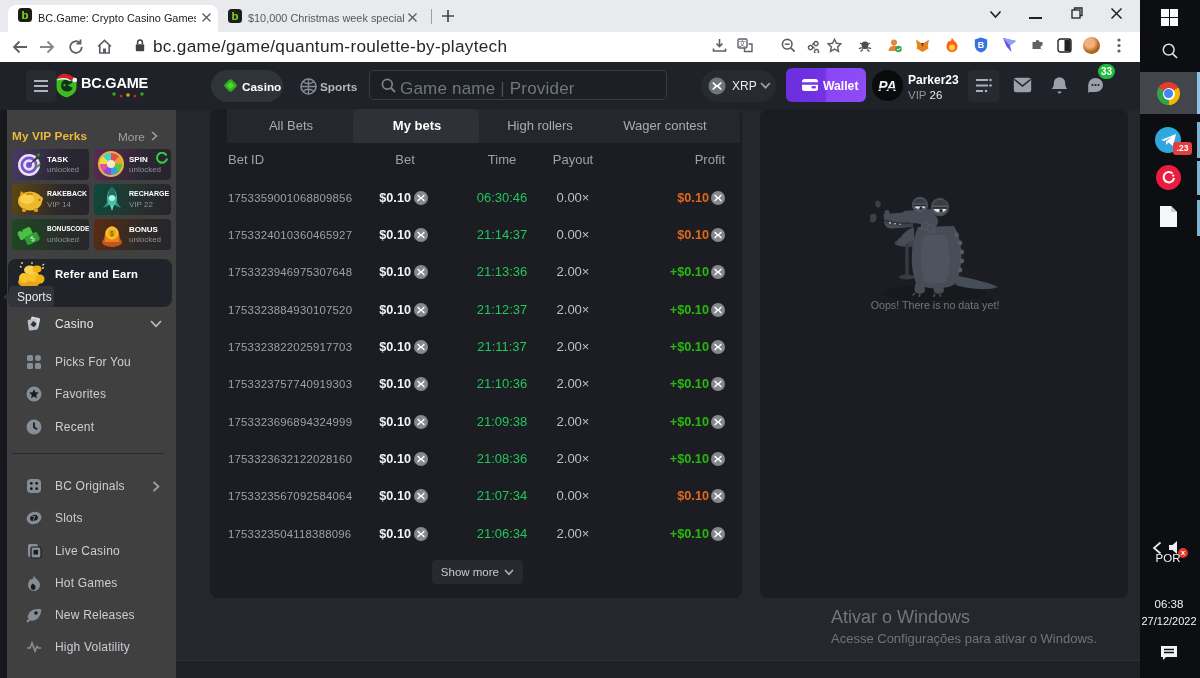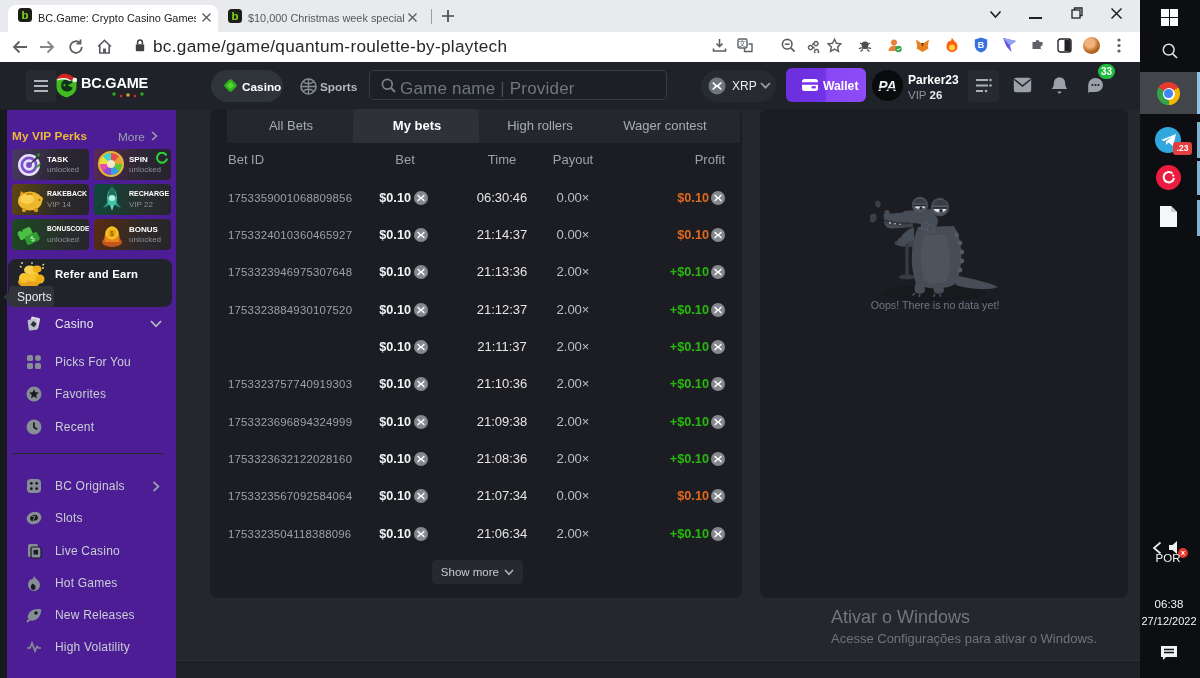--- a/index.html
+++ b/index.html
@@ -5,37 +5,37 @@
 body{font-family:"Liberation Sans",sans-serif;position:relative;background:#0c0e12}
 .a{position:absolute}
 #browser{left:0;top:0;width:1140px;height:678px;background:#26282e}
 #tabstrip{left:0;top:0;width:1140px;height:32px;background:#e8eaed}
 #toolbar{left:0;top:32px;width:1140px;height:30px;background:#fff}
 .tab1{left:8px;top:5px;width:210px;height:27px;background:#fff;border-radius:8px 8px 0 0}
 .tabtitle{font-size:10.9px;color:#3c4043;white-space:nowrap;overflow:hidden}
 #omnibox{left:125px;top:33px;width:720px;height:25px;border-radius:13px;background:#f1f3f4}
 #site{left:0;top:62px;width:1140px;height:616px;background:#25272d}
 #header{left:0;top:0;width:1140px;height:48px;background:#1f2228}
-#sidebar{left:0;top:48px;width:176px;height:568px;background:#4c1d95}
+#sidebar{left:0;top:48px;width:176px;height:568px;background:#404040}
 #card{left:210px;top:47px;width:532px;height:489px;background:#1b1d22;border-radius:8px}
 #rpanel{left:760px;top:47px;width:368px;height:489px;background:#1b1d22;border-radius:8px}
 #footer{left:176px;top:598px;width:964px;height:18px;border-top:1px solid #2c3036;background:#1f2127}
 .menuitem{left:0;width:176px;height:32px;color:#c9ced4;font-size:12px;letter-spacing:.2px}
 .mlabel{position:absolute;left:55px;top:50%;transform:translateY(-50%)}
 .micon{position:absolute;left:26px;top:50%;transform:translateY(-50%);width:16px;height:16px}
 .vipcard{width:77px;height:31px;border-radius:4px;overflow:hidden}
 .viplabel{position:absolute;left:35px;top:6px;font-size:8px;font-weight:bold;color:#fff;white-space:nowrap}
 .vipsub{position:absolute;left:35px;top:16px;font-size:8px;color:#8b9199}
 .vipicon{position:absolute;left:3px;top:2px;width:30px;height:27px}
 .tabt{top:9px;text-align:center;font-size:13px;color:#a6adb5}
 .th{top:51px;font-size:13px;color:#9ba2ab;text-align:center;height:20px;line-height:20px;margin-top:-10px}
 .trow{left:0;width:532px;height:20px;font-size:13px;line-height:20px}
 .c1{position:absolute;left:18px;width:200px;color:#99a1aa;font-size:11.4px;letter-spacing:.2px}
 .c2{position:absolute;left:120px;width:81px;text-align:right;color:#f2f4f6;font-weight:bold;font-size:12.7px}
-.c3{position:absolute;left:252px;width:80px;text-align:center;color:#e5e5e5}
+.c3{position:absolute;left:252px;width:80px;text-align:center;color:#22c55e}
 .c4{position:absolute;left:323px;width:80px;text-align:center;color:#b9c0c8}
 .c5{position:absolute;left:390px;width:109px;text-align:right;font-weight:bold;font-size:12.7px}
 .lo{color:#e2691c}.wi{color:#28bb0e}
 .xi{position:absolute;top:3px}
 </style></head>
 <body>
 <div class="a" id="browser">
 <div class="a" id="tabstrip">
   <div class="a tab1"></div>
   <svg class="a" style="left:18px;top:8px" width="14" height="14" viewBox="0 0 14 14">
@@ -205,21 +205,21 @@
           <rect x="1" y="6.2" width="16" height="2.6" fill="#7a3af0"></rect>
           <rect x="10.5" y="10" width="4.5" height="2.6" rx="1.3" fill="#7a3af0"></rect>
         </svg>
   <div class="a" style="left:823px;top:17px;font-size:12.2px;font-weight:bold;color:#fff">Wallet</div>
   <div class="a" style="left:872px;top:8px;width:31px;height:31px;border-radius:50%;background:#0a0b0d"></div>
   <svg class="a" style="left:872px;top:8px" width="31" height="31" viewBox="0 0 31 31">
           <text x="15.5" y="21" font-size="14" font-weight="bold" font-style="italic" fill="#f2f3f5" text-anchor="middle" font-family="Liberation Sans">PA</text>
           <path d="M4 19 H27" stroke="#0a0b0d" stroke-width="1.2"></path>
         </svg>
   <div class="a" style="left:908px;top:11px;font-size:12px;font-weight:bold;color:#fff">Parker23</div>
-  <div class="a" style="left:908px;top:27px;font-size:11.5px;color:#8f969e">VIP <span style="color:#e8eaee;font-weight:bold">26</span></div>
+  <div class="a" style="left:908px;top:27px;font-size:11.5px;color:#8f969e">VIP <span style="color:#e8eaee;font-weight:normal">26</span></div>
   <div class="a" style="left:968px;top:8px;width:31px;height:32px;background:#272b31;border-radius:4px"></div>
   <svg class="a" style="left:975px;top:16px" width="17" height="16" viewBox="0 0 17 16">
           <path d="M1 2 H13 M1 7.5 H13 M1 13 H8" stroke="#aab0b7" stroke-width="1.8"></path>
           <circle cx="15.5" cy="2" r="1.3" fill="#aab0b7"></circle>
           <circle cx="15.5" cy="7.5" r="1.3" fill="#aab0b7"></circle>
           <circle cx="11" cy="13" r="1.3" fill="#aab0b7"></circle>
         </svg>
   <svg class="a" style="left:1013px;top:15px" width="19" height="16" viewBox="0 0 19 16">
           <rect x="0.8" y="0.8" width="17.4" height="14.4" rx="2.5" fill="#9aa1a8"></rect>
           <path d="M1.5 2.5 L9.5 9 L17.5 2.5" fill="none" stroke="#1f2228" stroke-width="1.6"></path>
@@ -489,20 +489,21 @@
           </svg>
 <span class="c3">21:12:37</span>
           <span class="c4">2.00×</span>
           <span class="c5 wi">+$0.10</span>
           <svg class="xi" style="left:501px" width="14" height="14" viewBox="0 0 14 14">
             <circle cx="7" cy="7" r="7" fill="#85898e"></circle>
             <path d="M3.6 4 L5.9 6.3 a1.6 1.6 0 0 0 2.2 0 L10.4 4 M3.6 10 L5.9 7.7 a1.6 1.6 0 0 1 2.2 0 L10.4 10" fill="none" stroke="#fff" stroke-width="1.4"></path>
           </svg>
 </div>
 <div class="a trow" style="top:227.9px">
+<span class="c1">1753323822025917703</span>
           <span class="c2">$0.10</span>
           <svg class="xi" style="left:204px" width="14" height="14" viewBox="0 0 14 14">
             <circle cx="7" cy="7" r="7" fill="#85898e"></circle>
             <path d="M3.6 4 L5.9 6.3 a1.6 1.6 0 0 0 2.2 0 L10.4 4 M3.6 10 L5.9 7.7 a1.6 1.6 0 0 1 2.2 0 L10.4 10" fill="none" stroke="#fff" stroke-width="1.4"></path>
           </svg>
 <span class="c3">21:11:37</span>
           <span class="c4">2.00×</span>
           <span class="c5 wi">+$0.10</span>
           <svg class="xi" style="left:501px" width="14" height="14" viewBox="0 0 14 14">
             <circle cx="7" cy="7" r="7" fill="#85898e"></circle>

